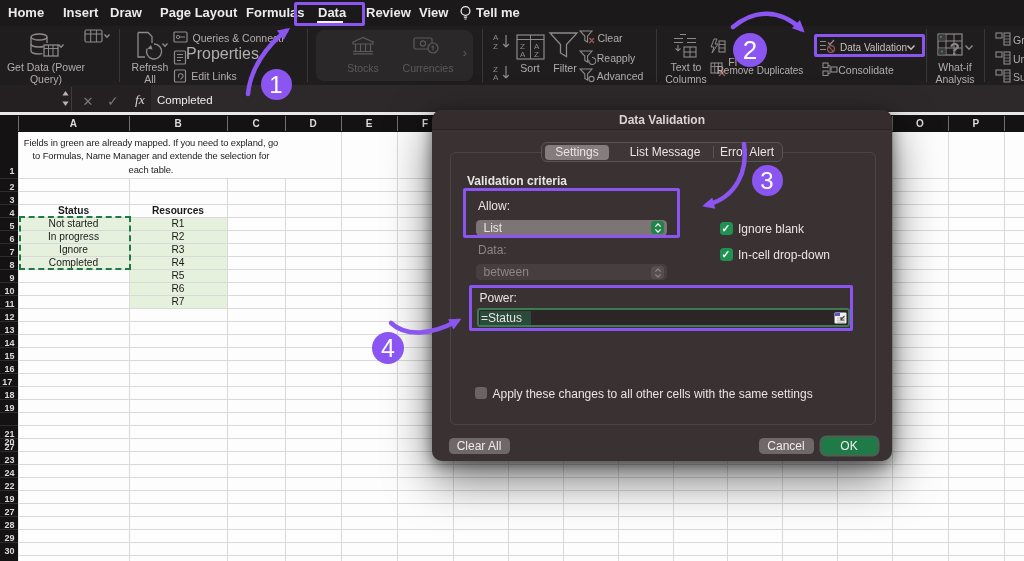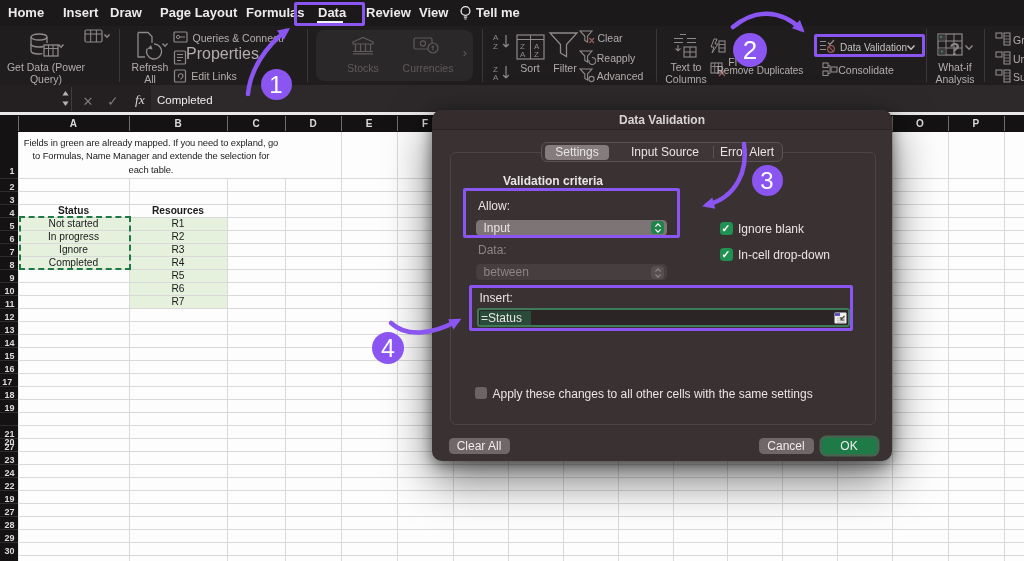--- a/index.html
+++ b/index.html
@@ -392,40 +392,40 @@
 <div class="celltx" style="left:128.0px;top:257.2px;width:100px;">R4</div>
 <div class="celltx" style="left:128.0px;top:270.2px;width:100px;">R5</div>
 <div class="celltx" style="left:128.0px;top:283.2px;width:100px;">R6</div>
 <div class="celltx" style="left:128.0px;top:296.2px;width:100px;">R7</div>
 <div class="abs dialog">
 <div class="dtitle">Data Validation</div>
 <div class="gbox"></div>
 <div class="tabgrp">
         <div class="tabsel"></div>
 <div class="tabtx" style="left:3px;width:64px;">Settings</div>
-<div class="tabtx" style="left:74px;width:98px;">Input Source</div>
+<div class="tabtx" style="left:74px;width:98px;">List Message</div>
 <div class="abs" style="left:171px;top:3px;width:1px;height:12px;background:#5b5354;"></div>
 <div class="tabtx" style="left:172px;width:66px;">Error Alert</div>
 </div>
-<div class="dtx" style="left:35px;top:64px;font-weight:bold;margin-left:36px;">Validation criteria</div>
+<div class="dtx" style="left:35px;top:64px;font-weight:bold;">Validation criteria</div>
 <div class="dtx" style="left:46px;top:89px;">Allow:</div>
 <div class="dd" style="left:43.5px;top:109.5px;width:191.5px;background:#7d7475;"></div>
-<div class="dtx" style="left:51.5px;top:110.5px;">Input</div>
+<div class="dtx" style="left:51.5px;top:110.5px;">List</div>
 <div class="step" style="left:219px;top:111px;background:#208349;"></div>
 <svg class="abs" style="left:219.5px;top:112px;" width="12" height="12" viewBox="0 0 12 12">
 <path d="M3.4 4.6L6 1.9l2.6 2.7M3.4 7.4L6 10.1l2.6-2.7" fill="none" stroke="#fff" stroke-width="1.3"></path>
       </svg>
 <div class="dtx ddis" style="left:46px;top:133px;">Data:</div>
 <div class="dd" style="left:43.5px;top:154px;width:191.5px;background:#473e40;"></div>
 <div class="dtx ddis" style="left:51.5px;top:155px;">between</div>
 <div class="step" style="left:219px;top:155.5px;background:#564e4f;"></div>
 <svg class="abs" style="left:219.5px;top:156.5px;" width="12" height="12" viewBox="0 0 12 12">
 <path d="M3.4 4.6L6 1.9l2.6 2.7M3.4 7.4L6 10.1l2.6-2.7" fill="none" stroke="#8d8586" stroke-width="1.3"></path>
       </svg>
-<div class="dtx" style="left:47.5px;top:181px;">Insert:</div>
+<div class="dtx" style="left:47.5px;top:181px;">Power:</div>
 <div class="abs" style="left:44.5px;top:197.5px;width:369px;height:15px;background:#2b2526;border:2.5px solid #3e7a55;border-radius:3px;"></div>
 <div class="abs" style="left:48px;top:200.5px;width:51px;height:14px;background:#2a4a3a;"></div>
 <div class="dtx" style="left:49px;top:201px;">=Status</div>
 <svg class="abs" style="left:402px;top:201.5px;" width="13" height="12" viewBox="0 0 13 12">
 <rect x="0.5" y="0.5" width="12" height="11" rx="1" fill="#f2efef"></rect>
 <rect x="1" y="1" width="5" height="3" fill="#5a55c8"></rect>
 <path d="M3 6h8M3 8.2h8M3 10.2h8" stroke="#b9b4b4" stroke-width="0.9"></path>
 <path d="M10.5 4l-4 4M7 5v3h3.2" stroke="#4a4647" stroke-width="1.1" fill="none"></path>
 </svg>
 <div class="chk" style="left:287.5px;top:111.5px;">✓</div>

